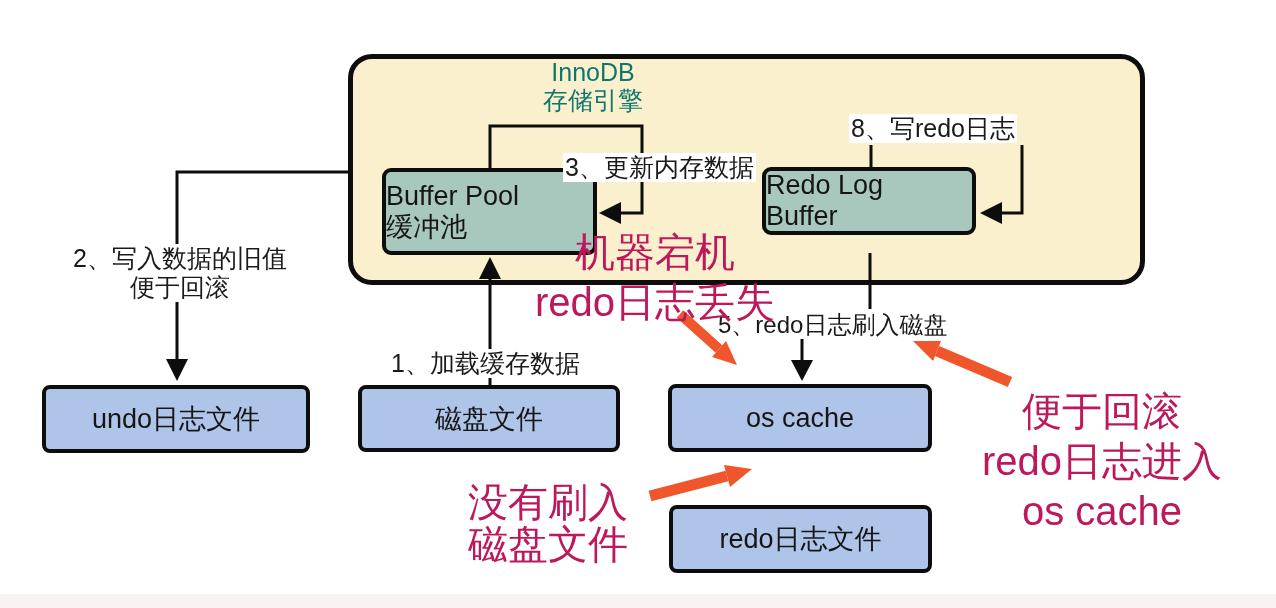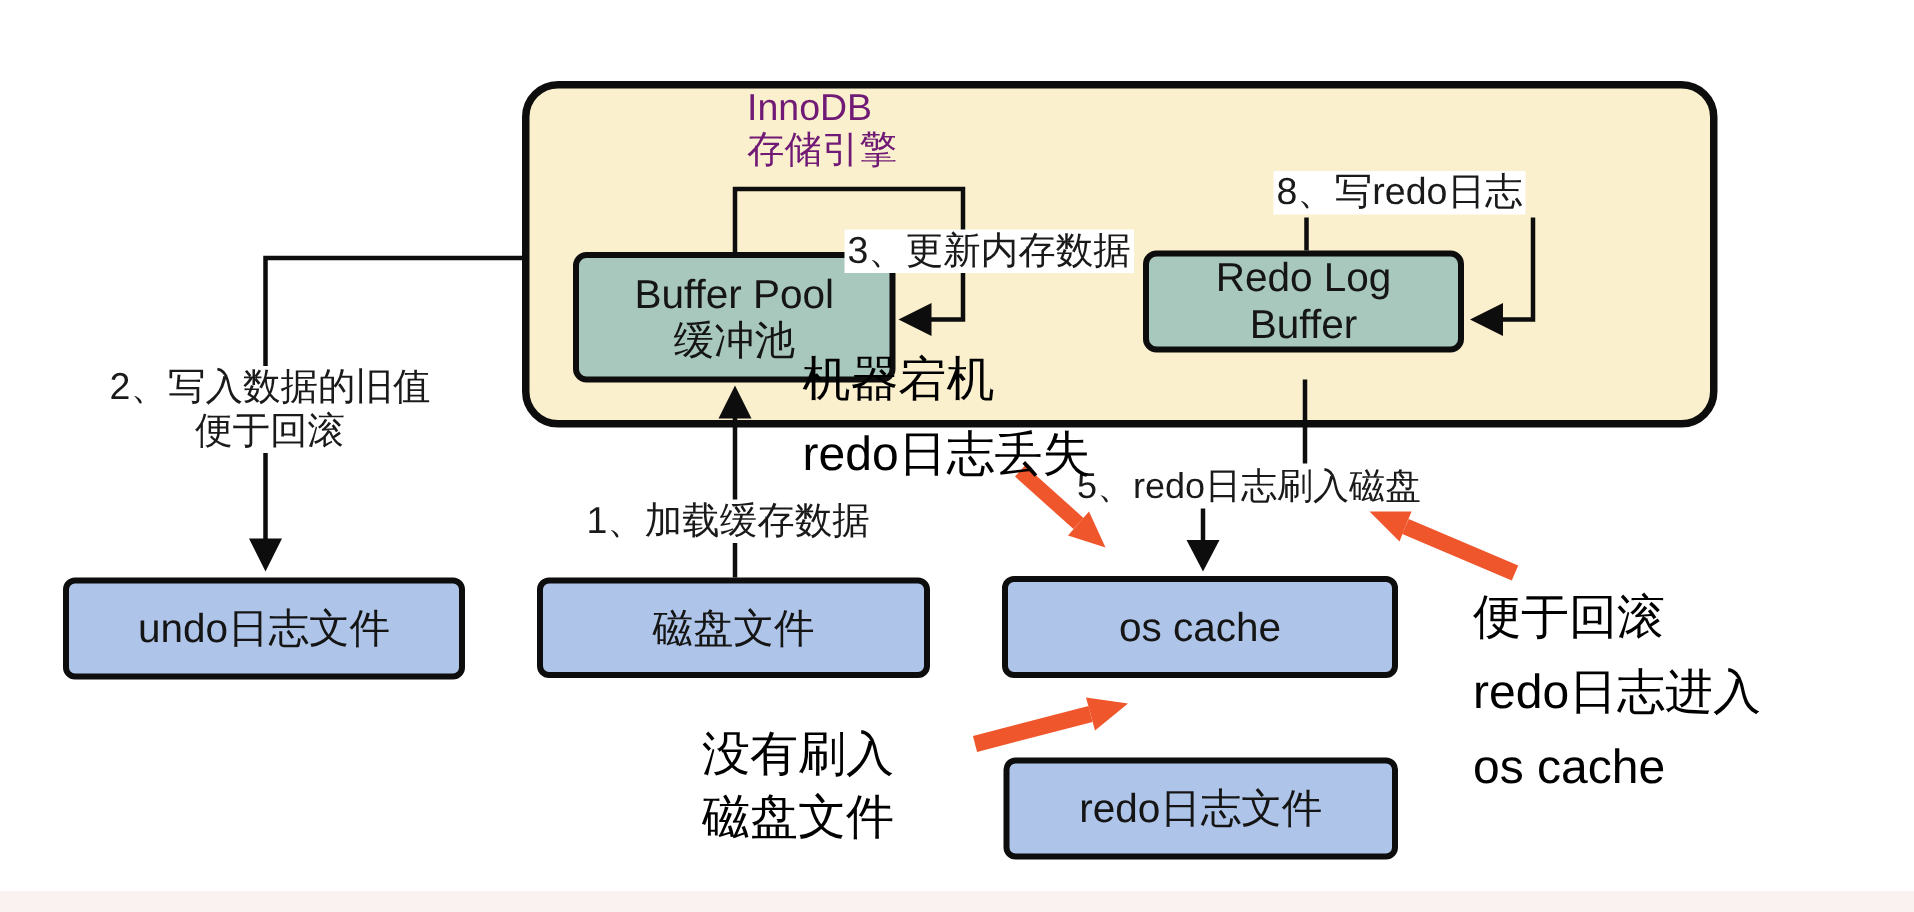--- a/index.html
+++ b/index.html
@@ -8,44 +8,44 @@
     font-family:"Liberation Sans","DejaVu Sans",sans-serif;color:#111;
   }
   .abs{position:absolute;}
   
   .innodb{
     left:348px;top:54px;width:797px;height:231px;
     background:#FAF0CD;border:5px solid #0d0d0d;border-radius:24px;
     box-sizing:border-box;
   }
   .innodb-title{
-    left:498px;top:58px;width:190px;
-    font-size:25px;line-height:28px;color:#701a75;
+    left:498px;top:58px;width:190px;text-align:center;
+    font-size:25px;line-height:28px;color:#0f766e;
   }
   
   .membox{
     background:#A8C7BD;border:4px solid #0d0d0d;border-radius:9px;
     box-sizing:border-box;display:flex;flex-direction:column;
-    align-items:center;justify-content:center;
+    align-items:flex-start;justify-content:center;
     font-size:27px;line-height:31px;color:#151515;text-align:center;
   }
   
   .diskbox{
     background:#AEC5E9;border:4px solid #0d0d0d;border-radius:8px;
     box-sizing:border-box;display:flex;align-items:center;justify-content:center;
     font-size:27px;color:#151515;
   }
   
   .steplabel{
     background:#ffffff;color:#1a1a1a;font-size:25px;line-height:29px;
     white-space:nowrap;text-align:center;
   }
   
   .rednote{
-    color:#000000;font-size:32px;line-height:50px;white-space:nowrap;
+    color:#be185d;font-size:40px;line-height:50px;white-space:nowrap;text-align:center;
   }
   svg.wires{position:absolute;left:0;top:0;pointer-events:none;}
   .footer-strip{left:0;top:594px;width:1276px;height:14px;background:#F9F2F0;}
 </style>
 </head>
 <body>
 
 <div id="stage">
 
   <div class="abs innodb"></div>
@@ -99,21 +99,21 @@
   <div class="abs diskbox" style="left:358px;top:385px;width:262px;height:67px;">
     <span>磁盘文件</span>
   </div>
   <div class="abs diskbox" style="left:668px;top:384px;width:264px;height:68px;">
     <span>os cache</span>
   </div>
   <div class="abs diskbox" style="left:669px;top:505px;width:263px;height:68px;">
     <span>redo日志文件</span>
   </div>
 
-  <div class="abs steplabel" style="left:391px;top:333px;text-align:right;">1、加载缓存数据</div>
+  <div class="abs steplabel" style="left:391px;top:349px;text-align:right;">1、加载缓存数据</div>
   <div class="abs steplabel" style="left:60px;top:244px;width:240px;">
     <div>2、写入数据的旧值</div>
     <div>便于回滚</div>
   </div>
   <div class="abs steplabel" style="left:544px;top:153px;padding:0 2px;margin-left:19px;">3、更新内存数据</div>
   <div class="abs steplabel" style="left:849px;top:114px;padding:0 2px;">8、写redo日志</div>
   <div class="abs steplabel" style="left:718px;top:310px;font-size:24px;">5、redo日志刷入磁盘</div>
 
   <div class="abs rednote" style="left:535px;top:227px;">
     <div>机器宕机</div>

